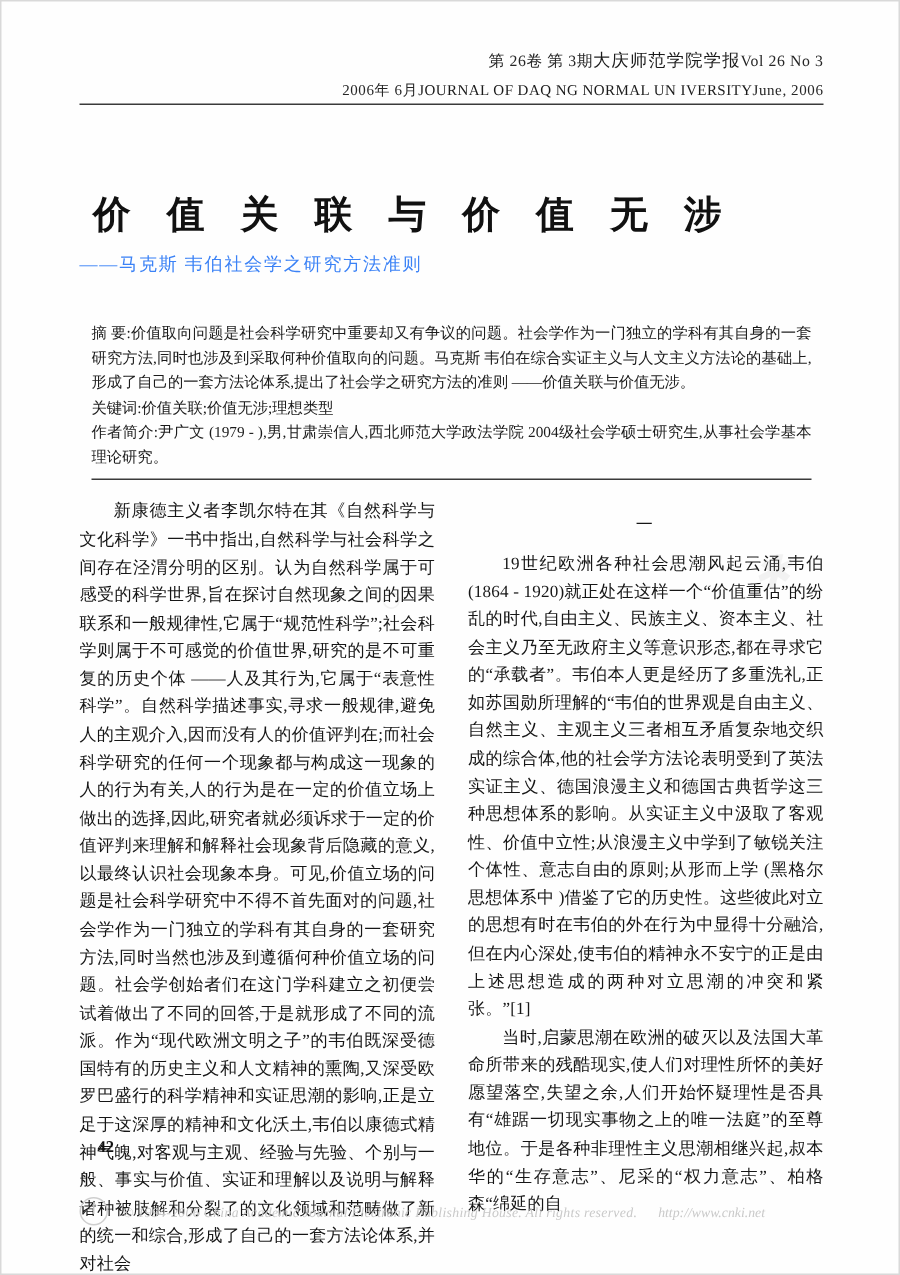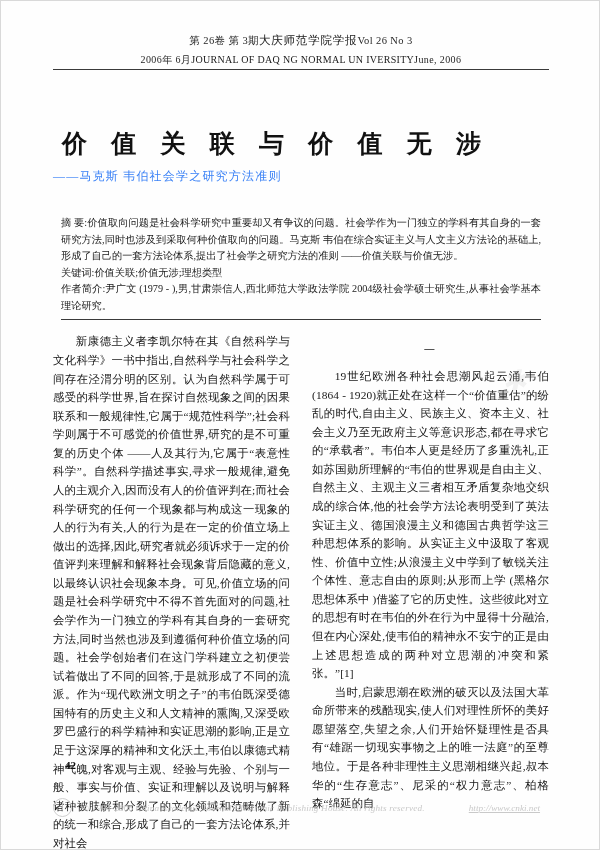--- a/index.html
+++ b/index.html
@@ -32,21 +32,21 @@
     top: 32px;
     width: 496px;
     height: 790px;
   }
 
   
   .masthead { width: 100%; }
   .mast-row {
     display: flex;
     align-items: baseline;
-    justify-content: center;
+    justify-content: flex-end;
     width: 100%;
     font-family: Liberation Serif, serif;
   }
   .mast-row-1 { margin-bottom: 5px; }
   .mast-row-2 {
     border-bottom: 1.3px solid #3a3a3a;
     padding-bottom: 2px;
   }
   .mast-left, .mast-right {
     font-size: 10.5px;
@@ -184,23 +184,22 @@
     font-size: 9.2px;
     font-style: italic;
     color: #c9c9c9;
     letter-spacing: 0.2px;
     white-space: nowrap;
   }
   .footer-url {
     font-size: 9.2px;
     font-style: italic;
     color: #c9c9c9;
-    margin-left: 34px;
-    white-space: nowrap;
-    text-decoration: underline;
+    margin-left: 4px;
+    white-space: nowrap;
   }
 
   
   .watermark {
     position: absolute;
     pointer-events: none;
     color: rgba(160,160,160,0.13);
     font-size: 30px;
     font-style: italic;
     letter-spacing: 2px;

